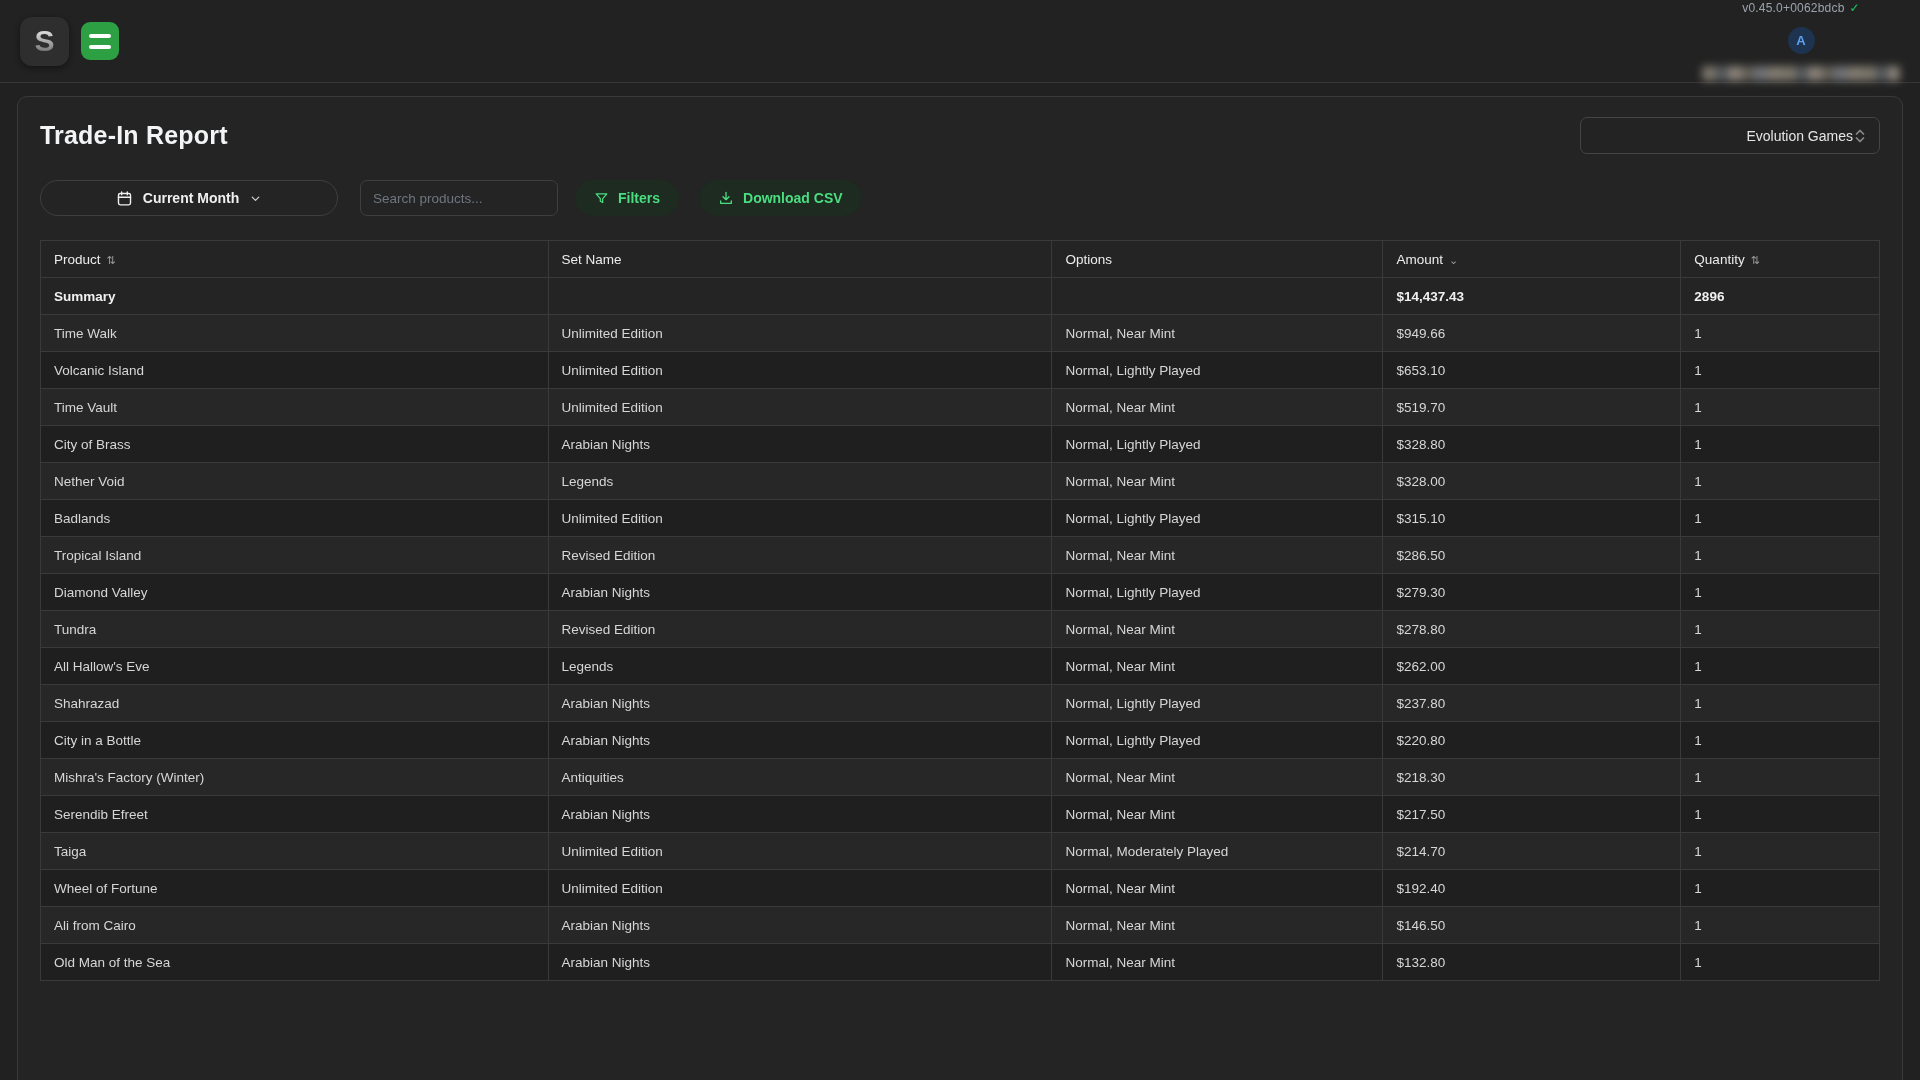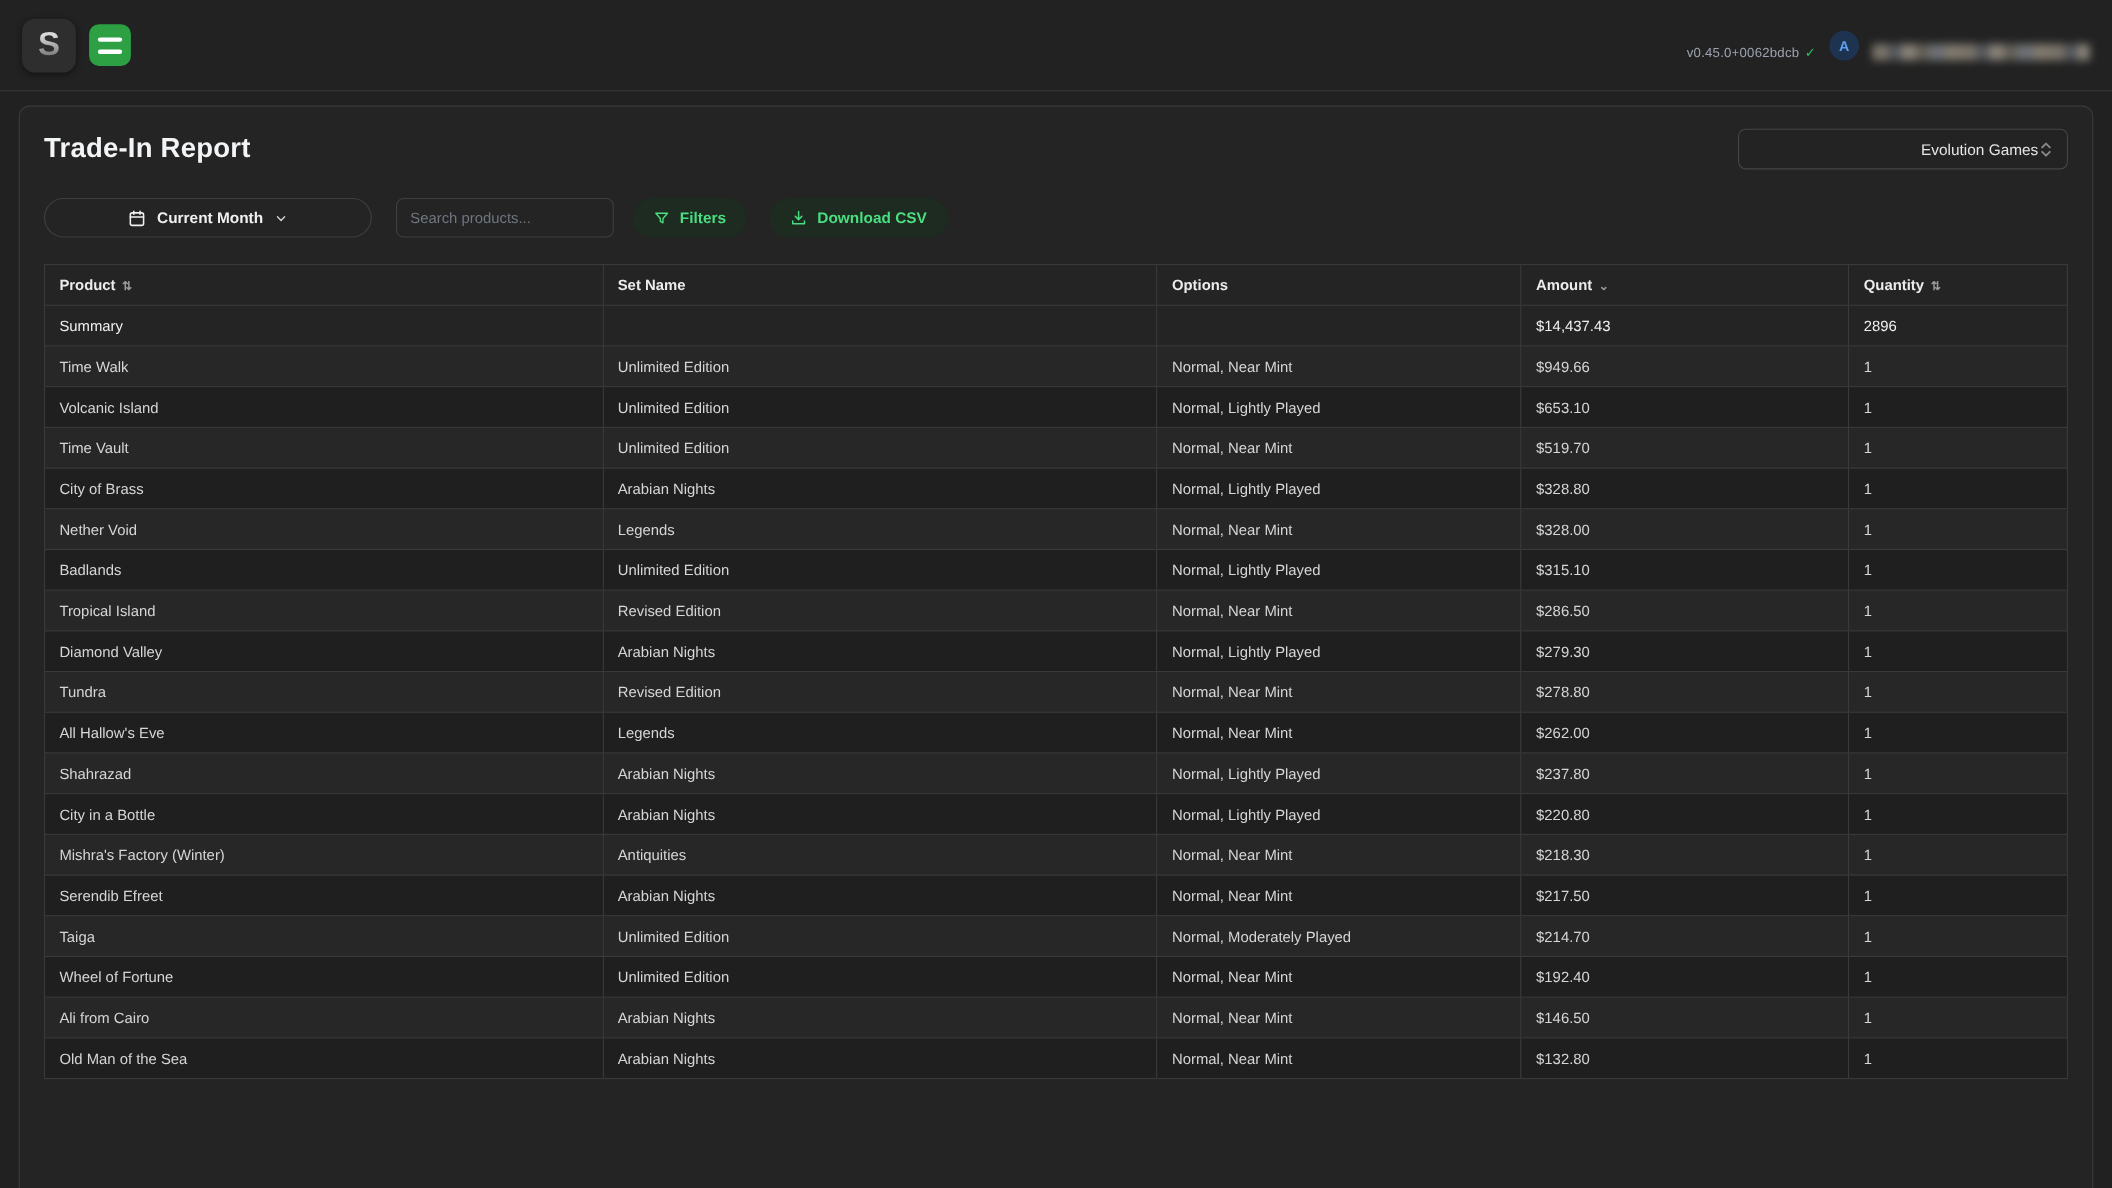--- a/index.html
+++ b/index.html
@@ -37,21 +37,21 @@
   .menu-tile {
     width: 38px; height: 38px;
     margin-left: 12px;
     background: #2da044;
     border-radius: 9px;
     display: flex; flex-direction: column; align-items: center; justify-content: center;
     gap: 7px; cursor: pointer; border: none;
   }
   .menu-tile .bar { width: 22px; height: 4px; background: #ffffff; border-radius: 2px; }
 
-  .topbar-right { margin-left: auto; display: flex; align-items: flex-end; gap: 12px; }
+  .topbar-right { margin-left: auto; display: flex; align-items: center; gap: 12px; flex-direction: column; }
   .version { font-size: 12px; color: #9ca3af; letter-spacing: .2px; }
   .version .check { color: #22c55e; margin-left: 5px; font-size: 12px; }
   .avatar {
     width: 27px; height: 27px; border-radius: 50%;
     background: #1e3350;
     color: #5ea0ef; font-size: 13px; font-weight: 700;
     display: flex; align-items: center; justify-content: center;
     cursor: pointer;
   }
   .redacted-name {
@@ -128,25 +128,25 @@
   .report-table th, .report-table td {
     border: 1px solid #3a3a3a;
     padding: 10px 13px;
     text-align: left;
     height: 37px;
     white-space: nowrap;
     overflow: hidden;
     color: #d6d6d6;
   }
   .report-table th {
-    font-weight: 700; color: #ececec; background: #242424;
+    font-weight: 400; color: #ececec; background: #242424;
     cursor: pointer;
   }
   .sort-glyph { color: #9a9a9a; margin-left: 6px; font-size: 11px; }
-  tr.summary-row td { background: #242424; font-weight: 400; color: #f0f0f0; }
+  tr.summary-row td { background: #242424; font-weight: 700; color: #f0f0f0; }
   tr.row-dark td { background: #1f1f1f; }
   tr.row-light td { background: #272727; }
 
   .icon { display: inline-flex; align-items: center; }
 </style>
 </head>
 <body>
 
 <header class="topbar">
   <div class="logo-tile">

